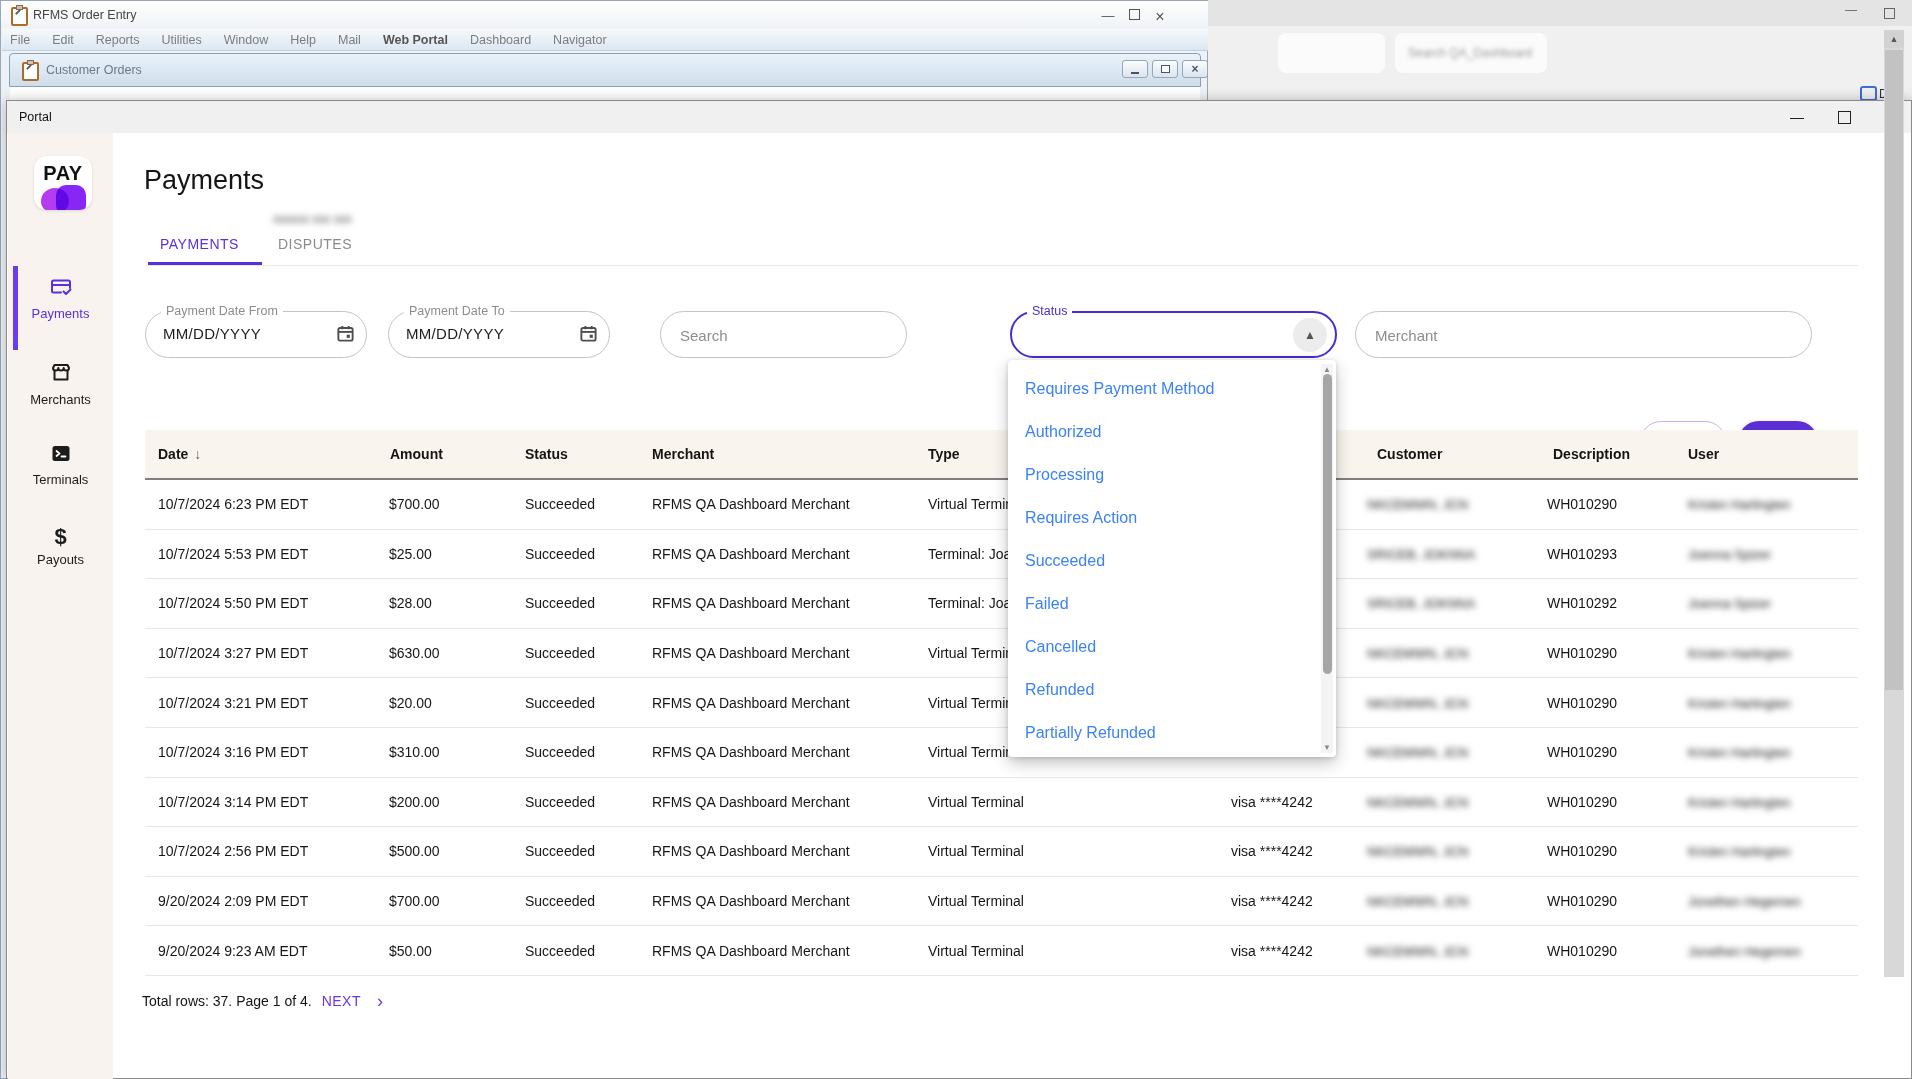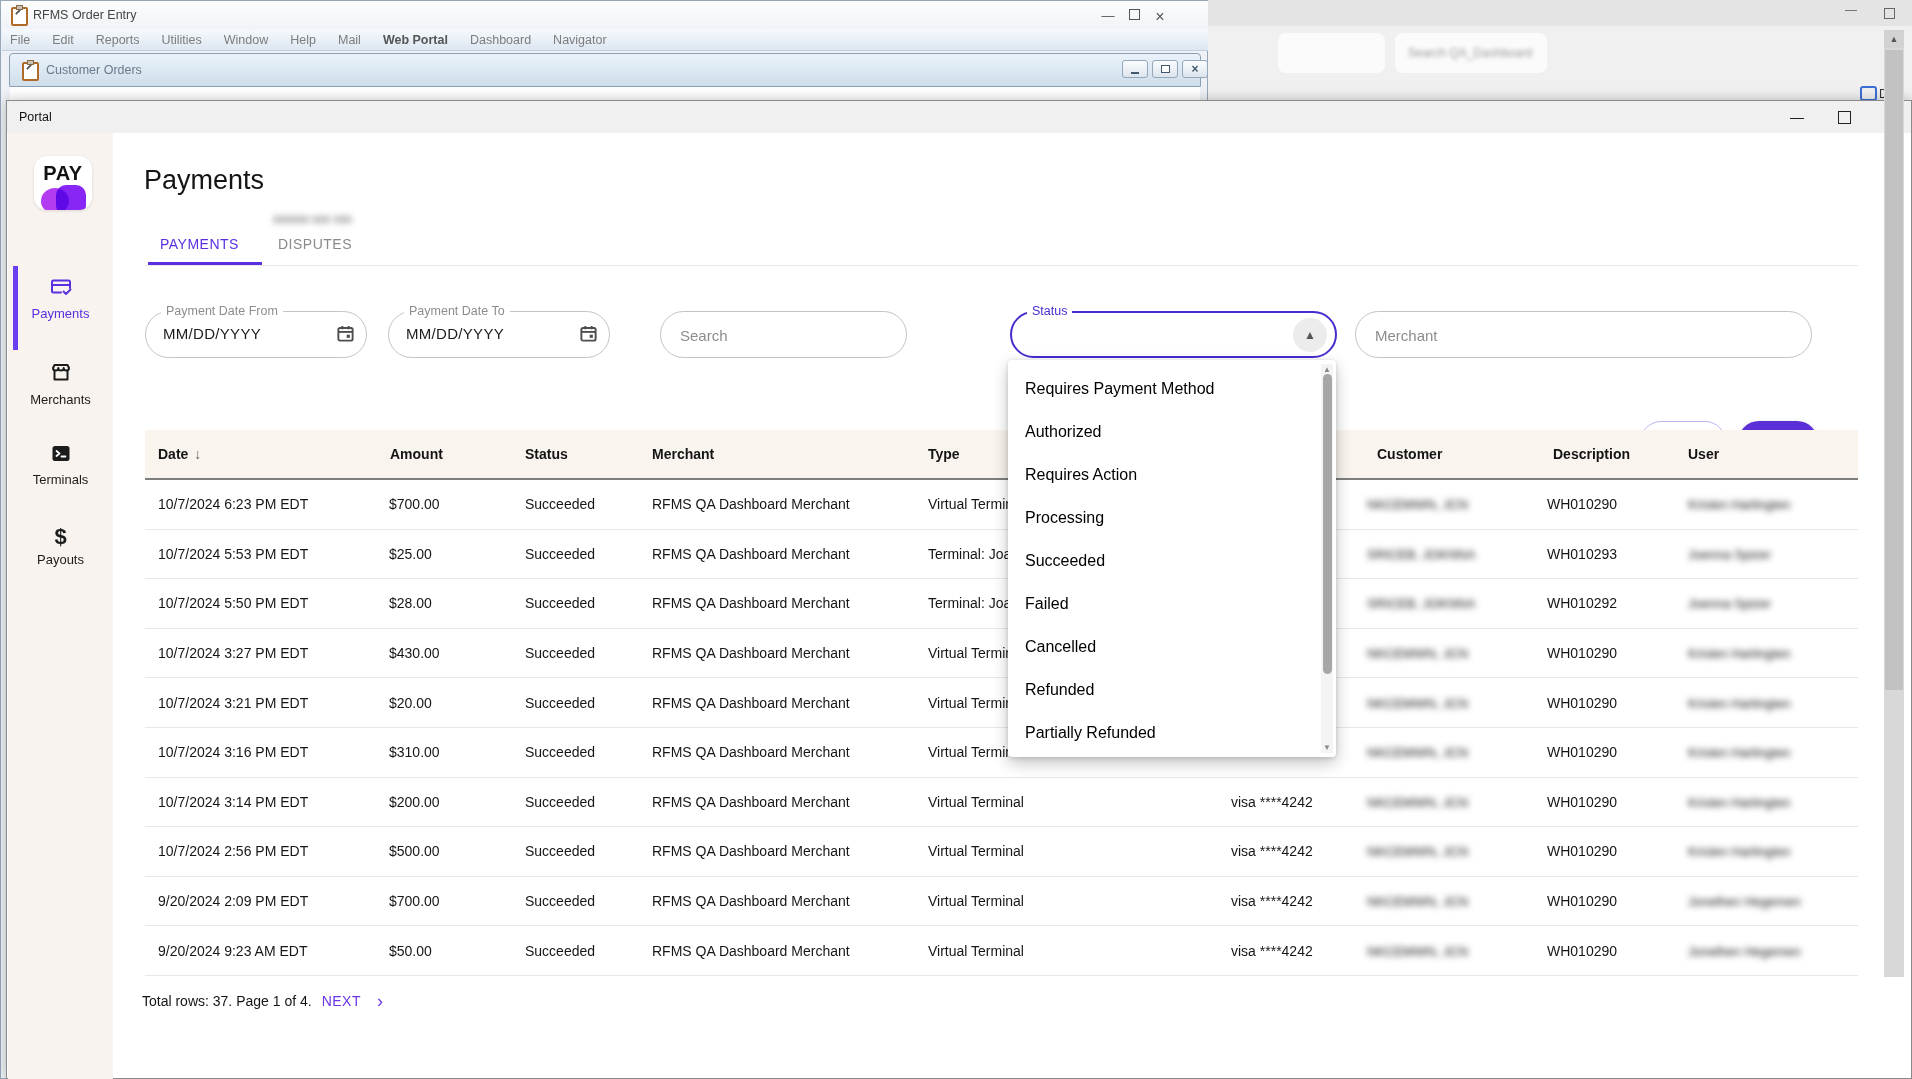--- a/index.html
+++ b/index.html
@@ -129,21 +129,21 @@
     align-items:center;gap:10px;}
   #next-link{color:#6b35e8;font-weight:500;letter-spacing:.5px;display:flex;
     align-items:center;gap:16px;}
   #next-chev{font-size:18px;line-height:1;}
 
   
   #dropdown{left:1008px;top:360px;width:328px;height:397px;background:#fff;
     border-radius:4px;box-shadow:0 6px 16px rgba(0,0,0,.24),0 1px 4px rgba(0,0,0,.14);
     z-index:30;padding-top:7px;box-sizing:border-box;}
   .dd-option{height:43px;display:flex;align-items:center;padding-left:17px;
-    font-size:16px;color:#000000;cursor:default;}
+    font-size:16px;color:#3b82f6;cursor:default;}
   #dd-scroll{position:absolute;right:3px;top:4px;width:12px;height:389px;background:#f4f4f4;}
   #dd-thumb{position:absolute;left:1.5px;top:10px;width:9px;height:300px;background:#a6a6a6;
     border-radius:5px;}
   .dd-arrow{position:absolute;left:0;width:12px;text-align:center;font-size:8px;color:#888;}
 
   
   #p-scroll{left:1884px;top:30px;width:20px;height:947px;background:#d8d8d8;}
   #p-scroll-btn{position:absolute;left:0;top:0;width:20px;height:18px;background:#d2d2d2;
     text-align:center;font-size:9px;color:#555;line-height:18px;}
   #p-thumb{position:absolute;left:1px;top:20px;width:18px;height:640px;background:#c2c2c2;}
@@ -365,21 +365,21 @@
       <span class="tcell cl-merchant">RFMS QA Dashboard Merchant</span>
       <span class="tcell cl-type">Terminal: Joa</span>
       <span class="tcell cl-card"></span>
       <span class="tcell cl-customer blur3 blurcell">SRICEB, JOKNNA</span>
       <span class="tcell cl-desc">WH010292</span>
       <span class="tcell cl-user blur3 blurcell">Joenna Spizer</span>
     </div>
 
     <div class="trow">
       <span class="tcell cl-date">10/7/2024 3:27 PM EDT</span>
-      <span class="tcell cl-amount">$430.00</span>
+      <span class="tcell cl-amount">$630.00</span>
       <span class="tcell cl-status">Succeeded</span>
       <span class="tcell cl-merchant">RFMS QA Dashboard Merchant</span>
       <span class="tcell cl-type">Virtual Terminal</span>
       <span class="tcell cl-card"></span>
       <span class="tcell cl-customer blur3 blurcell">NKCEMWN, JCN</span>
       <span class="tcell cl-desc">WH010290</span>
       <span class="tcell cl-user blur3 blurcell">Krislen Harlingten</span>
     </div>
 
     <div class="trow">
@@ -459,22 +459,22 @@
     <span>Total rows: 37. Page 1 of 4.</span>
     <span id="next-link">
       <span>NEXT</span>
       <span id="next-chev">›</span>
     </span>
   </div>
 
   <div class="abs" id="dropdown">
     <div class="dd-option">Requires Payment Method</div>
     <div class="dd-option">Authorized</div>
+    <div class="dd-option">Processing</div>
     <div class="dd-option">Requires Action</div>
-    <div class="dd-option">Processing</div>
     <div class="dd-option">Succeeded</div>
     <div class="dd-option">Failed</div>
     <div class="dd-option">Cancelled</div>
     <div class="dd-option">Refunded</div>
     <div class="dd-option">Partially Refunded</div>
     <div id="dd-scroll">
       <span class="dd-arrow" style="top:1px;">▲</span>
       <div id="dd-thumb"></div>
       <span class="dd-arrow" style="bottom:1px;">▼</span>
     </div>

